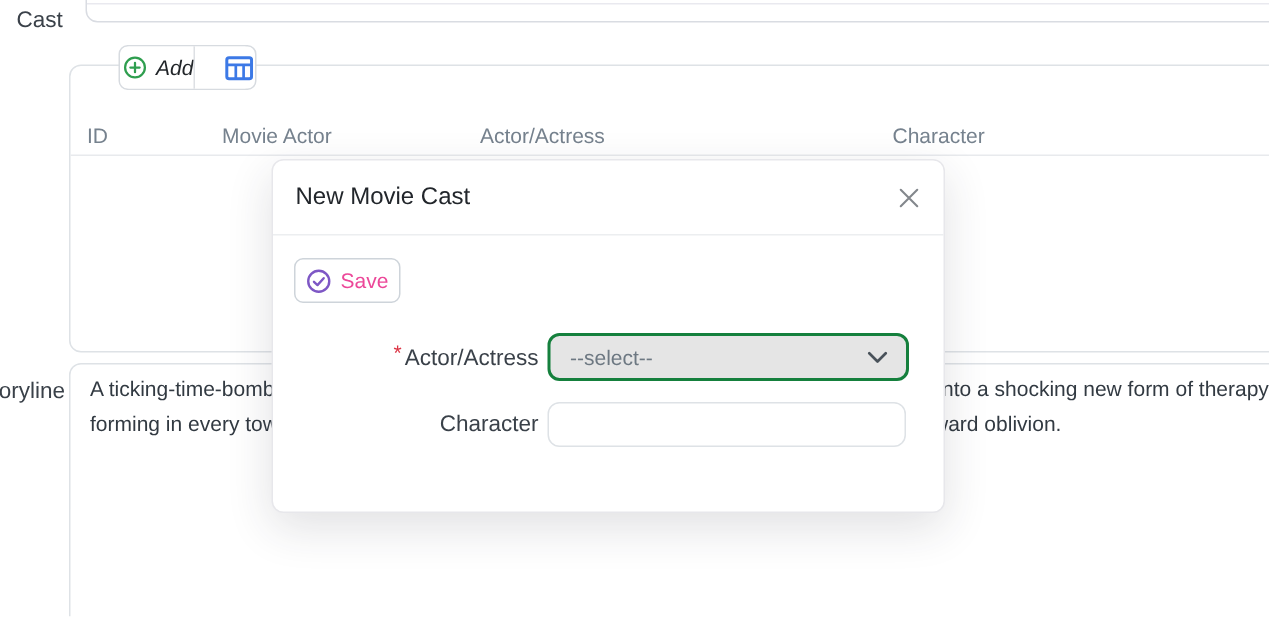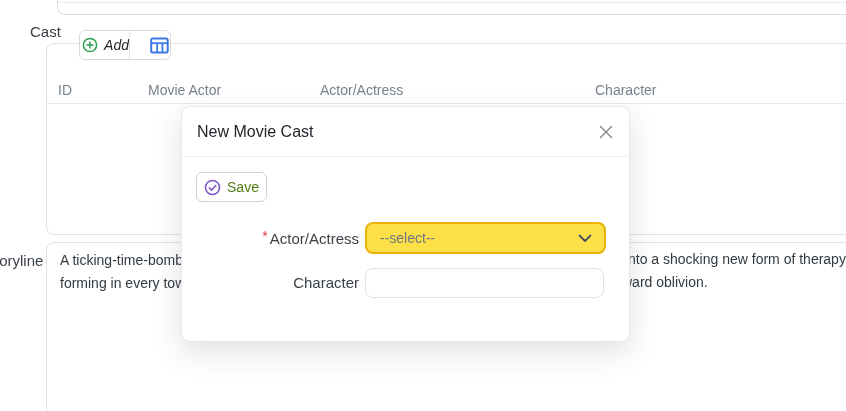--- a/index.html
+++ b/index.html
@@ -35,39 +35,39 @@
   .story-clip{overflow:hidden;width:500px;height:17px;}
 
   
   .modal{left:181px;top:106px;width:447px;height:234px;background:#fff;border:1px solid #e7e7eb;
     border-radius:8px;box-shadow:0 10px 30px rgba(40,40,60,.14);z-index:10;}
   .modal-header{position:absolute;left:0;top:0;right:0;height:49px;border-bottom:1px solid #eceef0;}
   .modal-title{position:absolute;left:15px;top:0;line-height:49px;font-size:16px;color:#22262b;white-space:nowrap;}
   .modal-close{position:absolute;right:13px;top:15px;width:20px;height:20px;display:flex;align-items:center;justify-content:center;cursor:pointer;background:none;border:none;padding:0;}
   .save-btn{position:absolute;left:14px;top:65px;width:71px;height:30px;border:1px solid #ced4da;border-radius:6px;
     background:#fff;display:flex;align-items:center;justify-content:center;gap:6px;cursor:pointer;
-    font-size:14px;color:#4d7c0f;font-family:"Liberation Sans",sans-serif;}
+    font-size:14px;color:#ec4899;font-family:"Liberation Sans",sans-serif;}
   .field-label{position:absolute;left:0;width:177px;text-align:right;font-size:15px;color:#3a4149;white-space:nowrap;}
   .req-star{color:#dc3545;position:relative;top:-3px;margin-right:2px;font-size:14px;}
-  .sel{position:absolute;left:183px;top:115px;width:241px;height:32px;border:2px solid #eab308;border-radius:8px;
-    background:#fde047;box-sizing:border-box;cursor:pointer;}
+  .sel{position:absolute;left:183px;top:115px;width:241px;height:32px;border:2px solid #15803d;border-radius:8px;
+    background:#e5e5e5;box-sizing:border-box;cursor:pointer;}
   .sel-value{position:absolute;left:13px;top:0;line-height:28px;font-size:14px;color:#6d7882;white-space:nowrap;}
   .sel-chev{position:absolute;right:12px;top:10px;}
   .txt-input{position:absolute;left:183px;top:161px;width:239px;height:30px;border:1px solid #dee2e6;border-radius:8px;
     box-sizing:border-box;padding:0 12px;font-size:14px;color:#323a42;font-family:"Liberation Sans",sans-serif;outline:none;}
 </style>
 </head>
 <body>
 
 <div id="page">
 
   <div class="abs top-cut-box"></div>
   <div class="abs top-cut-divider"></div>
 
-  <div class="abs form-label" style="left:11px;top:23px;margin-left:19px;">Cast</div>
+  <div class="abs form-label" style="left:11px;top:5px;">Cast</div>
 
   <div class="abs cast-panel"></div>
 
   <div class="abs toolbar">
     <button class="tb-btn tb-add">
       <span style="display:flex;">
         <svg width="16" height="16" viewBox="0 0 16 16">
           <circle cx="8" cy="8" r="6.6" fill="none" stroke="#2f9e4f" stroke-width="1.5"></circle>
           <path d="M8 4.9 V11.1 M4.9 8 H11.1" stroke="#2f9e4f" stroke-width="1.5" stroke-linecap="round"></path>
         </svg>

